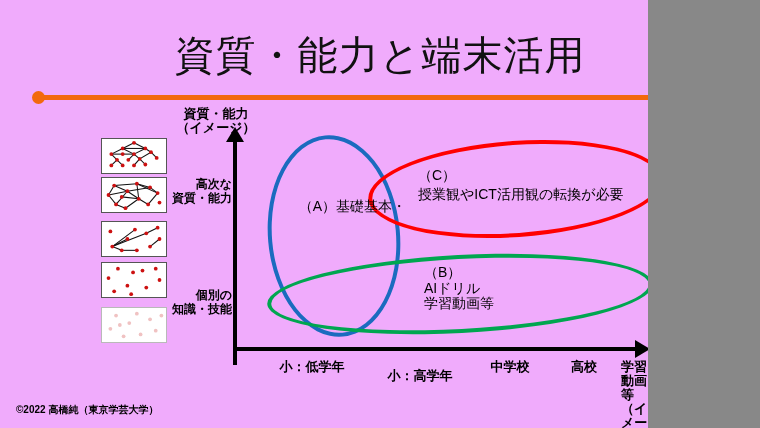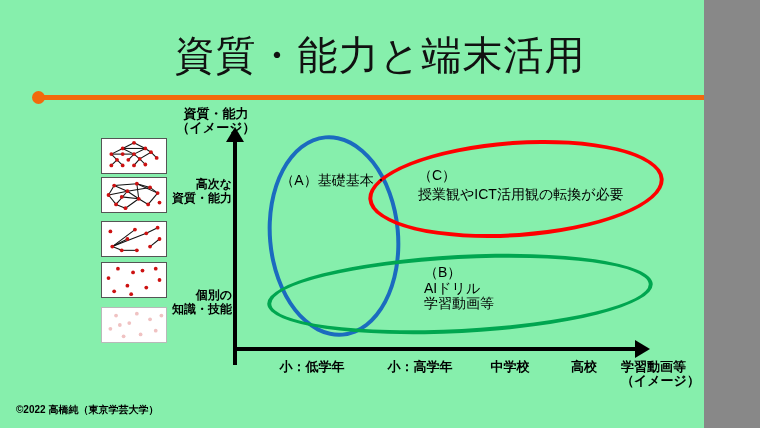--- a/index.html
+++ b/index.html
@@ -1,17 +1,17 @@
 <!DOCTYPE html>
 <html><head>
 <meta charset="utf-8">
 <style>
   html,body{margin:0;padding:0;background:#888;}
   .slide{
-    position:relative;width:704px;height:428px;background:#86efac;
+    position:relative;width:648px;height:428px;background:#f0abfc;
     font-family:"Liberation Sans",sans-serif;color:#000;overflow:hidden;
   }
   .abs{position:absolute;}
   
   .title{
     left:0;top:28px;width:760px;text-align:center;
     font-size:40px;font-weight:500;letter-spacing:1px;color:#111;
   }
   
   .divider-line{left:38px;top:95px;width:680px;height:5px;background:#F2690D;border-radius:3px;}
@@ -31,21 +31,21 @@
   .x-axis-arrow{left:635px;top:340px;width:0;height:0;border-top:9px solid transparent;border-bottom:9px solid transparent;border-left:15px solid #000;}
   .y-axis-label{left:170px;top:107px;width:92px;text-align:center;font-size:13px;font-weight:700;line-height:14px;}
   .x-axis-label{left:621px;top:360px;font-size:13px;font-weight:700;line-height:14px;}
   .x-tick{top:358px;font-size:13px;font-weight:700;transform:translateX(-50%);white-space:nowrap;}
   
   .ellipse{border-radius:50%;box-sizing:border-box;background:transparent;}
   .ellipse.a{left:268px;top:135px;width:132px;height:202px;border:4px solid #1B6BBF;transform:rotate(-5deg);}
   .ellipse.c{left:368px;top:141px;width:296px;height:96px;border:4px solid #FF0000;transform:rotate(-4deg);}
   .ellipse.b{left:267px;top:255px;width:386px;height:78px;border:4px solid #00A650;transform:rotate(-3deg);}
   .ellipse-text{font-size:14px;color:#000;white-space:nowrap;}
-  .ellipse-text.a{left:262px;top:173px;width:144px;text-align:center;line-height:15px;}
+  .ellipse-text.a{left:262px;top:199px;width:144px;text-align:right;line-height:15px;}
   .ellipse-text.c{left:418px;top:166px;text-align:left;line-height:19px;}
   .ellipse-text.b{left:424px;top:265px;text-align:left;line-height:15.5px;}
   .ellipse-text div{white-space:nowrap;}
   
   .copyright{left:16px;top:403px;font-size:10px;font-weight:700;}
 </style>
 </head>
 <body>
 
 <div class="slide">
@@ -214,21 +214,21 @@
     <div>資質・能力</div>
     <div>（イメージ）</div>
   </div>
 
   <div class="abs x-axis-label">
     <div>学習動画等</div>
     <div>（イメージ）</div>
   </div>
 
   <div class="abs x-tick" style="left:312px;">小：低学年</div>
-  <div class="abs x-tick" style="left:420px;">小：高学年</div>
+  <div class="abs x-tick" style="left:420px;margin-top:9px;">小：高学年</div>
   <div class="abs x-tick" style="left:510px;">中学校</div>
   <div class="abs x-tick" style="left:584px;">高校</div>
 
   <div class="abs ellipse a"></div>
   <div class="abs ellipse c"></div>
   <div class="abs ellipse b"></div>
 
   <div class="abs ellipse-text a">
     <div>（A）基礎基本・</div>
   </div>

